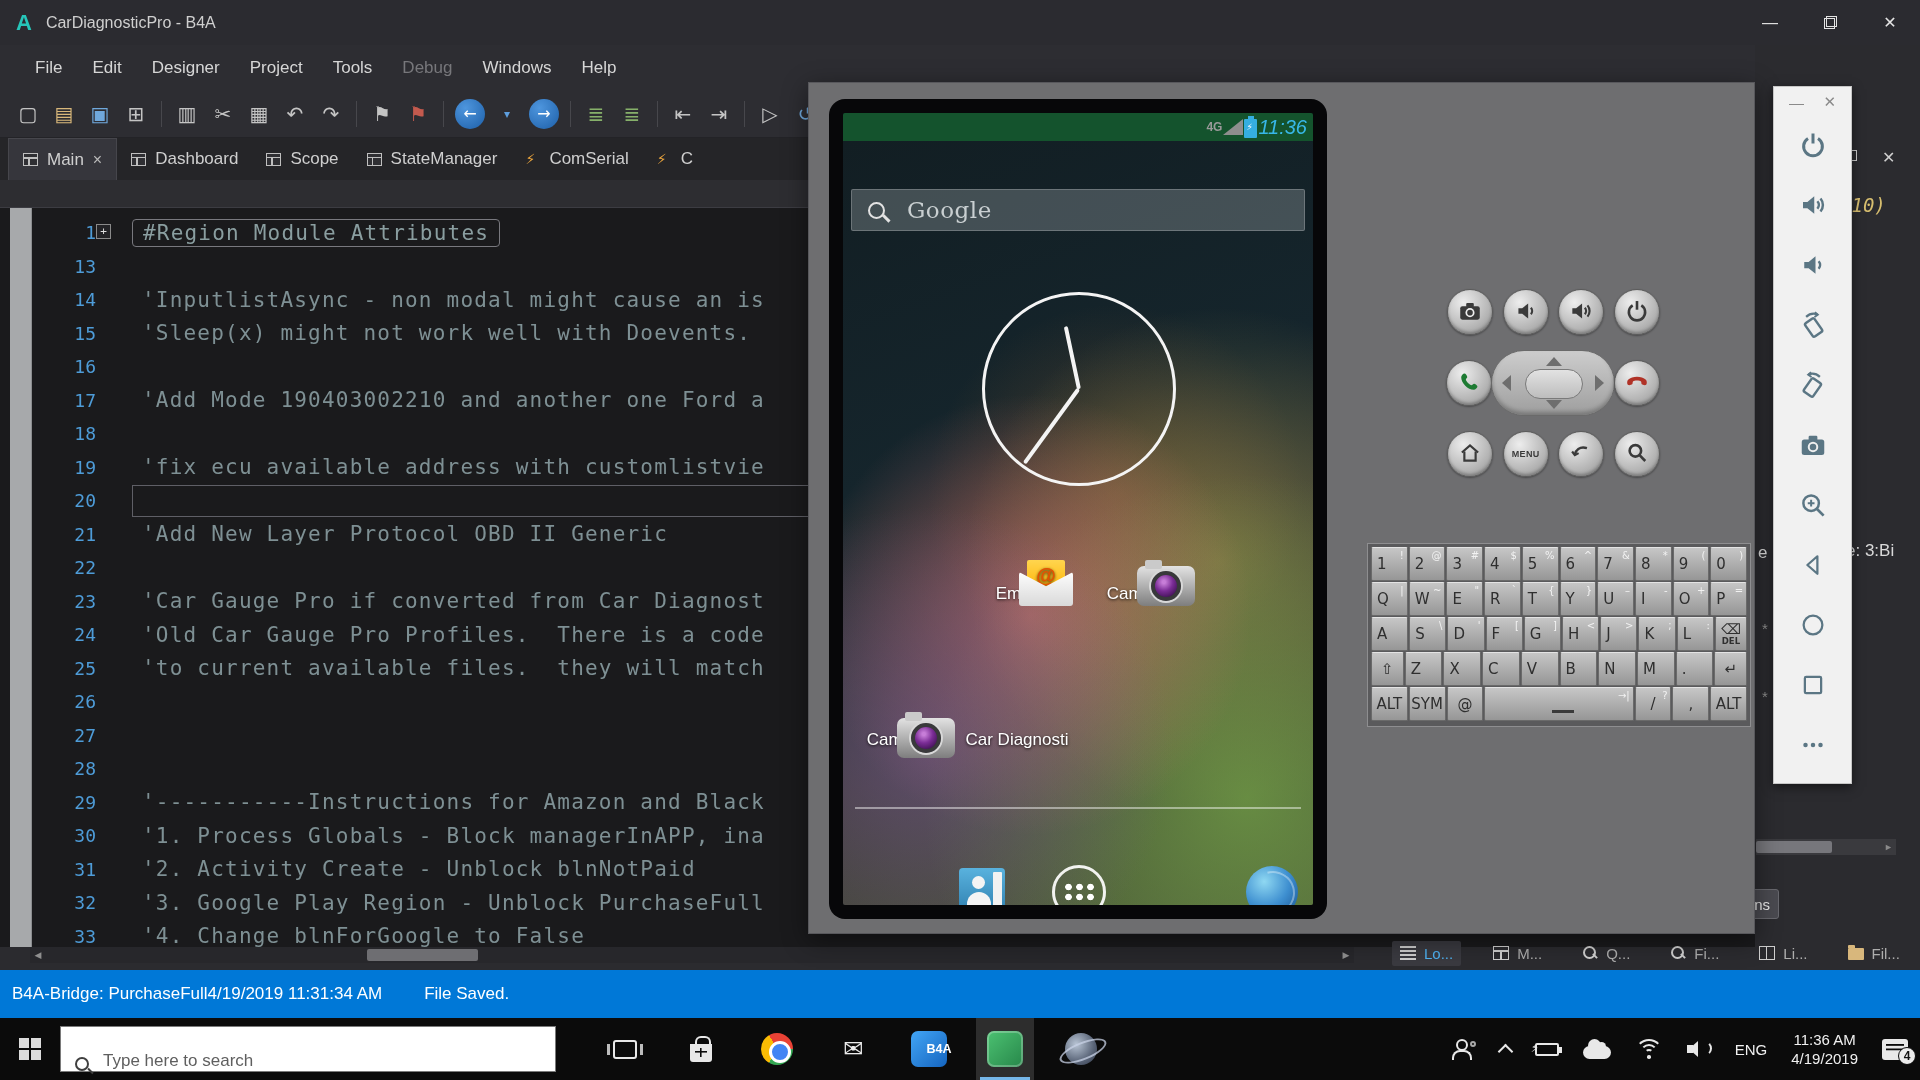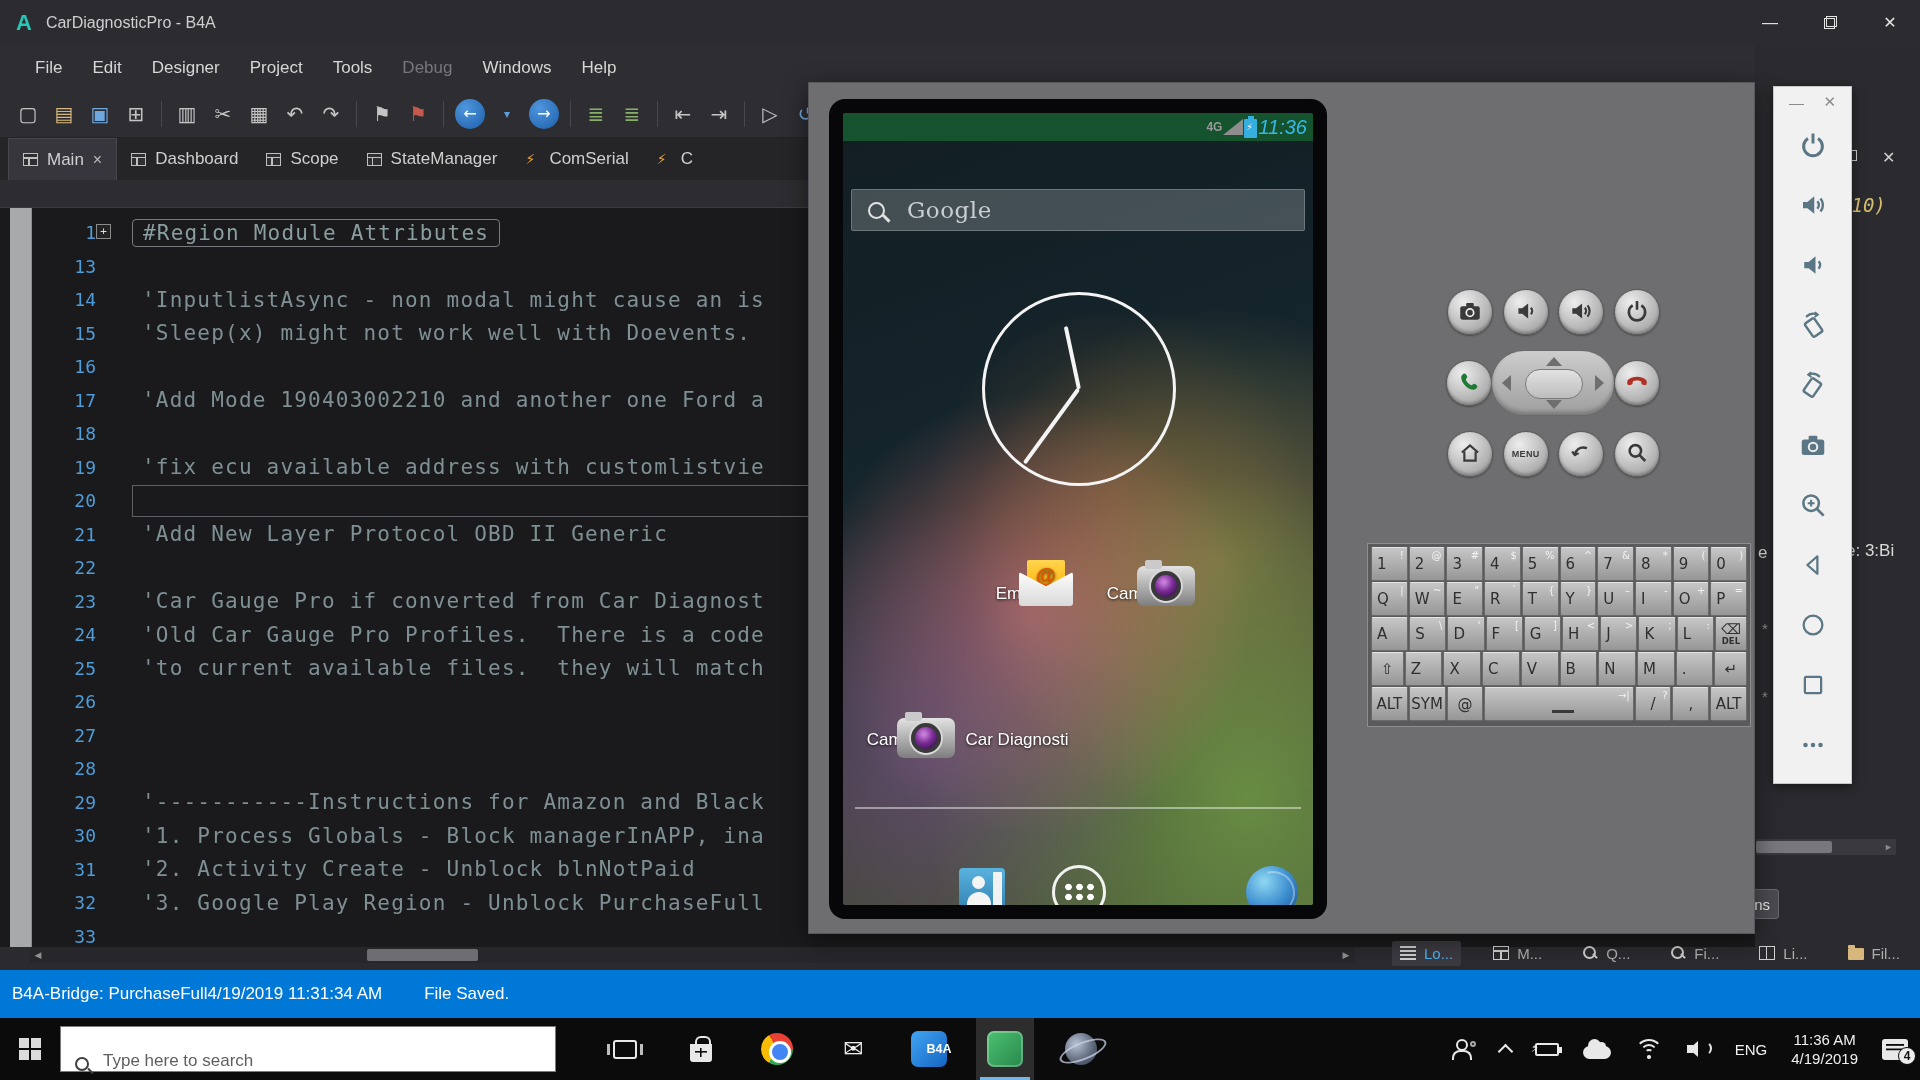--- a/index.html
+++ b/index.html
@@ -468,20 +468,21 @@
         <div class="cl">
           <span class="ln">31</span>
           <span class="ct">'2. Activity Create - Unblock blnNotPaid</span>
         </div>
         <div class="cl">
           <span class="ln">32</span>
           <span class="ct">'3. Google Play Region - Unblock PurchaseFull</span>
         </div>
         <div class="cl">
           <span class="ln">33</span>
+          <span class="ct">'4. Change blnForGoogle to False</span>
         </div>
       </div>
     <span class="fold">+</span>
     <div class="curline"></div>
   </div>
   <div class="hscroll">
     <span class="hs-arrow">◀</span>
     <span class="hs-thumb"></span>
     <span class="hs-arrow hs-right">▶</span>
   </div>

